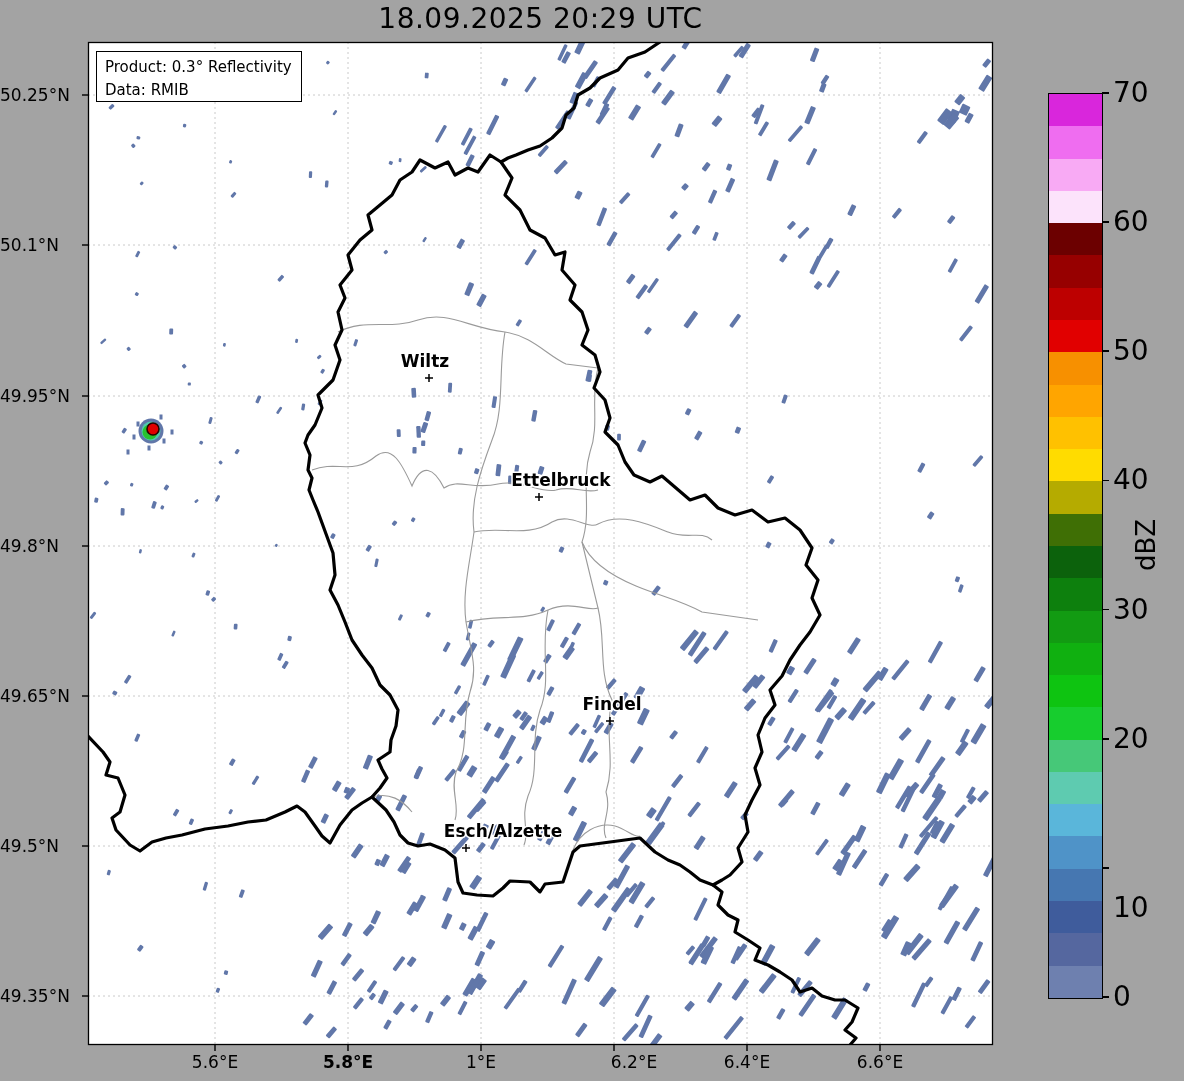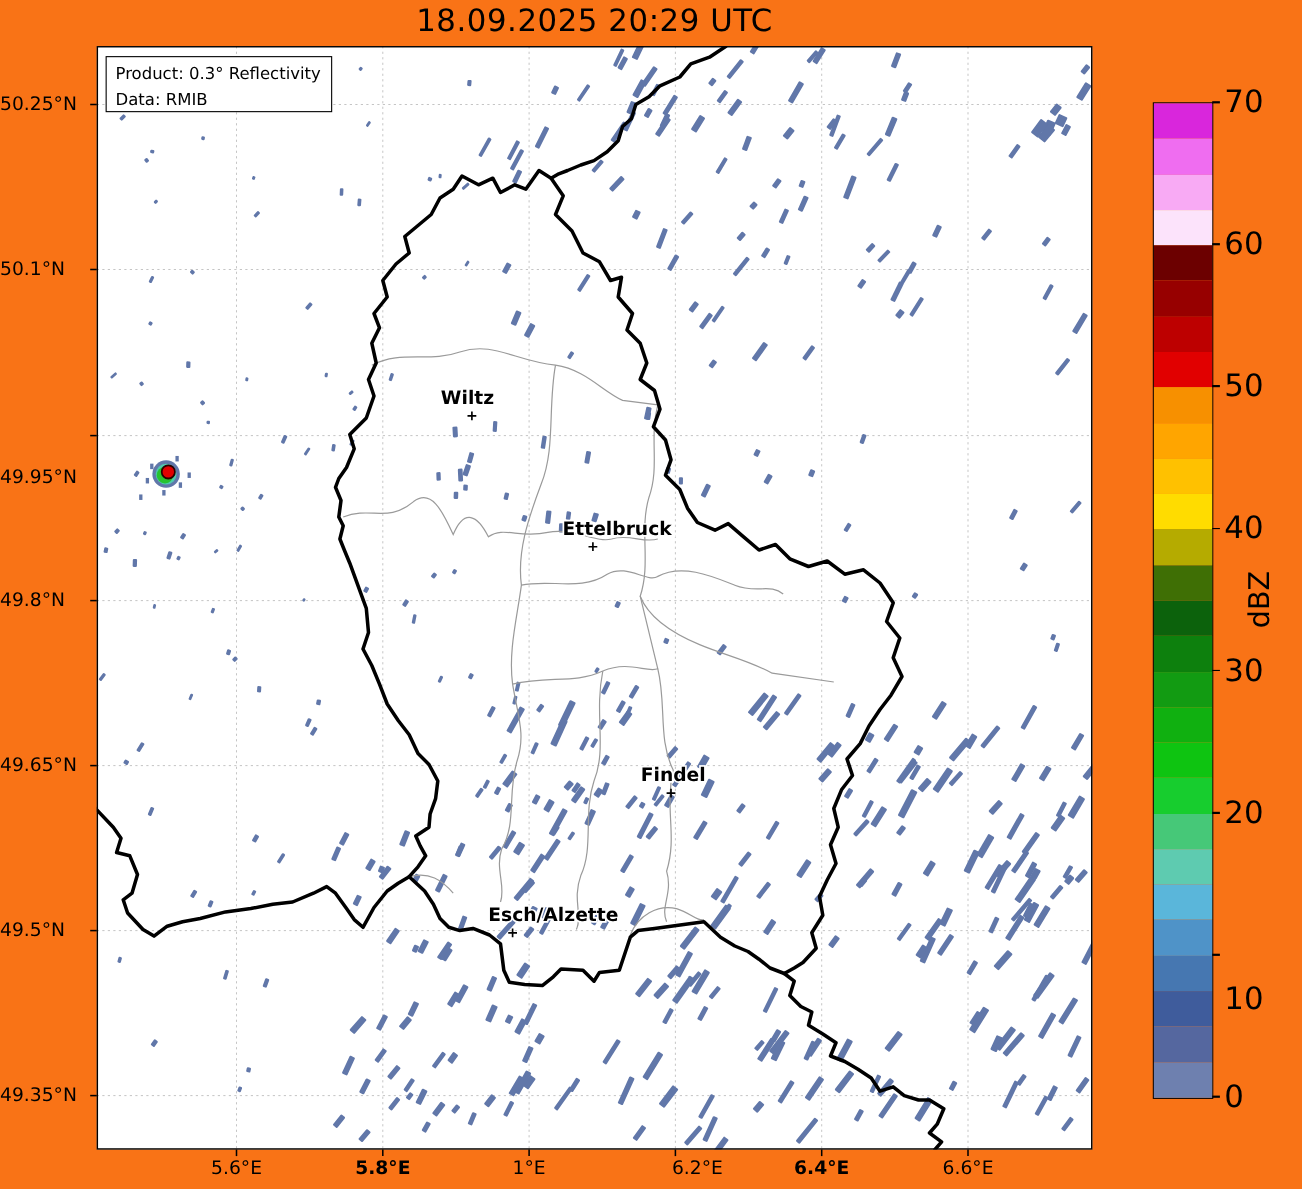--- a/index.html
+++ b/index.html
@@ -1,16 +1,16 @@
 <!DOCTYPE html>
 <html><head>
 <meta charset="utf-8">
 <style>
   html,body{margin:0;padding:0;background:#fff;}
-  .stage{position:relative;width:1184px;height:1081px;background:#f97316;overflow:hidden;
+  .stage{position:relative;width:1184px;height:1081px;background:#a3a3a3;overflow:hidden;
          font-family:"DejaVu Sans","Liberation Sans",sans-serif;color:#000;}
   .map-title{position:absolute;left:88px;top:2px;width:905px;text-align:center;
              font-size:28px;letter-spacing:.5px;}
   .info-box{position:absolute;left:96px;top:51px;background:#fff;border:1.2px solid #000;
             padding:4px 9px 0 8px;font-size:15px;line-height:1.5;z-index:5;}
   .lat-label{position:absolute;left:0;width:80px;text-align:left;font-size:17px;
              transform:translateY(-50%);}
   .lon-label{position:absolute;top:1052px;font-size:17px;transform:translateX(-50%);}
   #map-svg{position:absolute;left:0;top:0;}
   .colorbar{position:absolute;left:1048px;top:93px;width:53px;height:904px;
@@ -612,30 +612,30 @@
       <div class="cb-seg" style="background: rgb(70, 119, 177);"></div>
       <div class="cb-seg" style="background: rgb(63, 92, 156);"></div>
       <div class="cb-seg" style="background: rgb(85, 103, 159);"></div>
       <div class="cb-seg" style="background: rgb(110, 128, 175);"></div>
     </div>
   <div class="cb-unit">dBZ</div>
 
   <div id="generated-labels"></div>
 <div class="lat-label" style="top: 95px;">50.25°N</div>
     <div class="lat-label" style="top: 245px;">50.1°N</div>
-    <div class="lat-label" style="top: 396px; margin-top: 38px;">49.95°N</div>
+    <div class="lat-label" style="top: 396px;">49.95°N</div>
     <div class="lat-label" style="top: 546px;">49.8°N</div>
     <div class="lat-label" style="top: 696px;">49.65°N</div>
     <div class="lat-label" style="top: 846px;">49.5°N</div>
     <div class="lat-label" style="top: 996px;">49.35°N</div>
     <div class="lon-label" style="left: 215px;">5.6°E</div>
     <div class="lon-label" style="left: 348px; font-weight: bold;">5.8°E</div>
     <div class="lon-label" style="left: 481px;">1°E</div>
     <div class="lon-label" style="left: 634px; text-align: center;">6.2°E</div>
-    <div class="lon-label" style="left: 747px; font-weight: bold;">6.4°E</div>
+    <div class="lon-label" style="left: 747px;">6.4°E</div>
     <div class="lon-label" style="left: 880px;">6.6°E</div>
     <div class="cb-tick" style="left: 1102px; top: 996.2px;"></div>
     <div class="cb-tick-label" style="left: 1113px; top: 997px;">0</div>
     <div class="cb-tick" style="left: 1102px; top: 867.057px;"></div>
     <div class="cb-tick-label" style="left: 1113px; top: 867.857px; margin-top: 40px;">10</div>
     <div class="cb-tick" style="left: 1102px; top: 737.914px;"></div>
     <div class="cb-tick-label" style="left: 1113px; top: 738.714px;">20</div>
     <div class="cb-tick" style="left: 1102px; top: 608.771px;"></div>
     <div class="cb-tick-label" style="left: 1113px; top: 609.571px;">30</div>
     <div class="cb-tick" style="left: 1102px; top: 479.629px;"></div>

